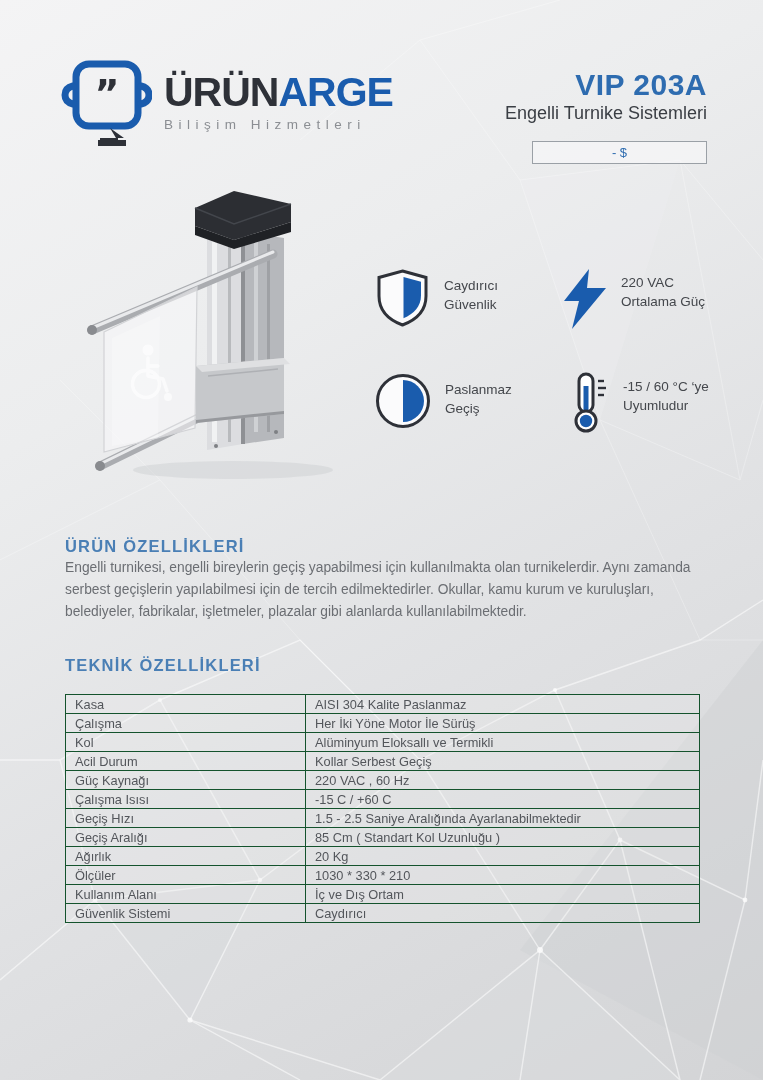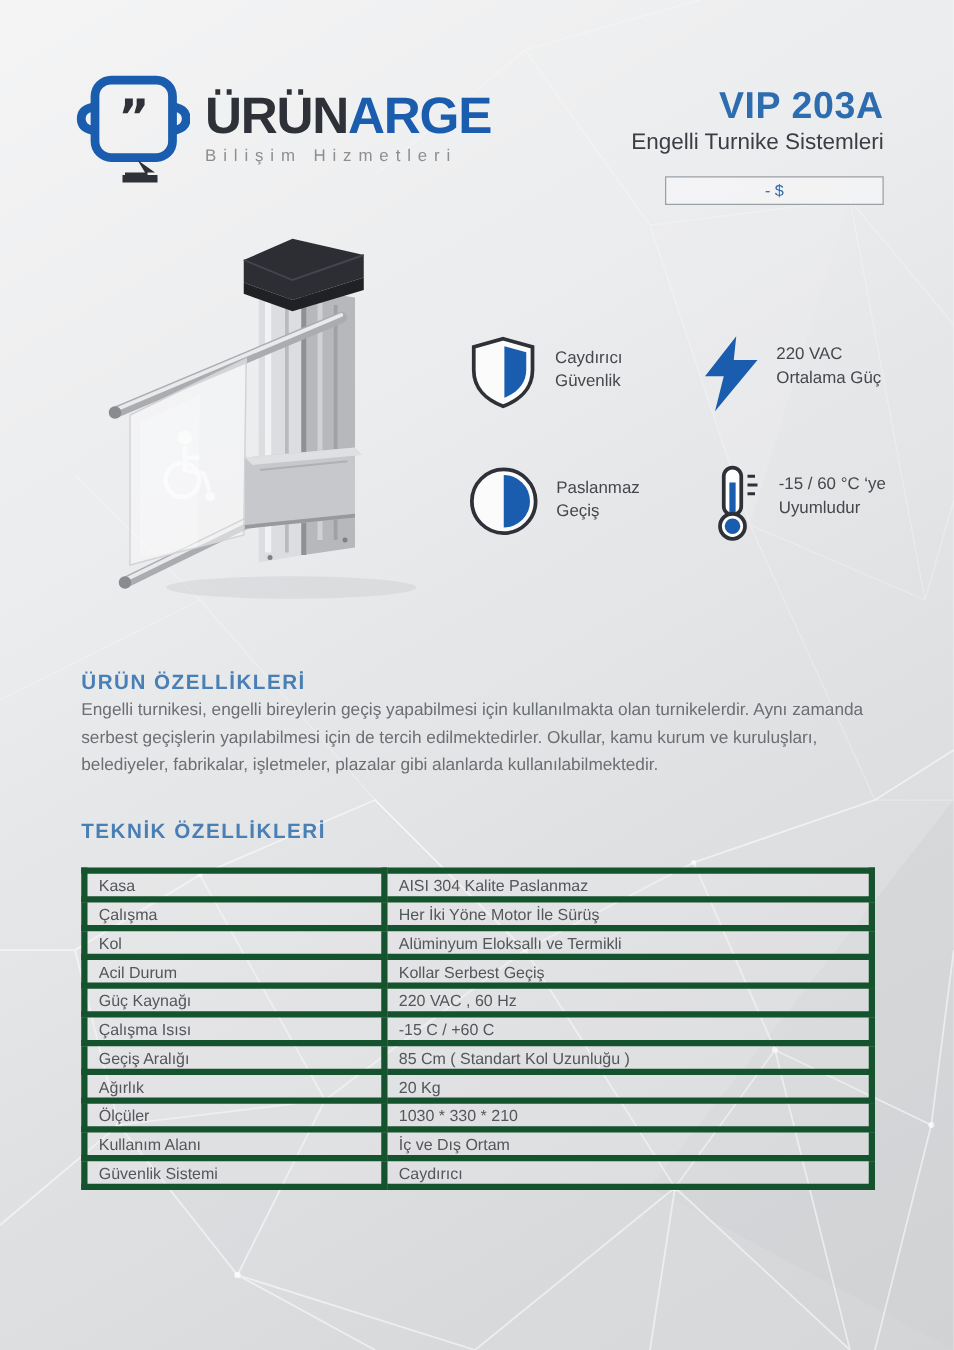--- a/index.html
+++ b/index.html
@@ -54,21 +54,21 @@
   #h-teknik { top:656px; }
   .body-text {
     position:absolute; left:65px; top:557px; width:648px;
     font-size:13.8px; color:#6b6e73; line-height:1.58; font-weight:400;
   }
   .spec-table {
     position:absolute; left:65px; top:694px; width:635px;
     border-collapse:collapse; font-size:12.8px; color:#53565b;
   }
   .spec-table td {
-    border:5px solid #14532d; padding:1.5px 9px; height:17.8px;
+    border:1px solid #14532d; padding:1.5px 9px; height:17.8px;
     background:rgba(235,236,237,.25);
   }
   .spec-table td.lbl { width:240px; }
 </style>
 </head>
 <body>
 
 <div class="page">
 
   <svg class="mesh" viewBox="0 0 763 1080" xmlns="http://www.w3.org/2000/svg">
@@ -261,20 +261,24 @@
         </tr>
       <tr>
           <td class="lbl">Güç Kaynağı</td>
           <td>220 VAC , 60 Hz</td>
         </tr>
       <tr>
           <td class="lbl">Çalışma Isısı</td>
           <td>-15 C / +60 C</td>
         </tr>
       <tr>
+          <td class="lbl">Geçiş Hızı</td>
+          <td>1.5 - 2.5 Saniye Aralığında Ayarlanabilmektedir</td>
+        </tr>
+      <tr>
           <td class="lbl">Geçiş Aralığı</td>
           <td>85 Cm ( Standart Kol Uzunluğu )</td>
         </tr>
       <tr>
           <td class="lbl">Ağırlık</td>
           <td>20 Kg</td>
         </tr>
       <tr>
           <td class="lbl">Ölçüler</td>
           <td>1030 * 330 * 210</td>

